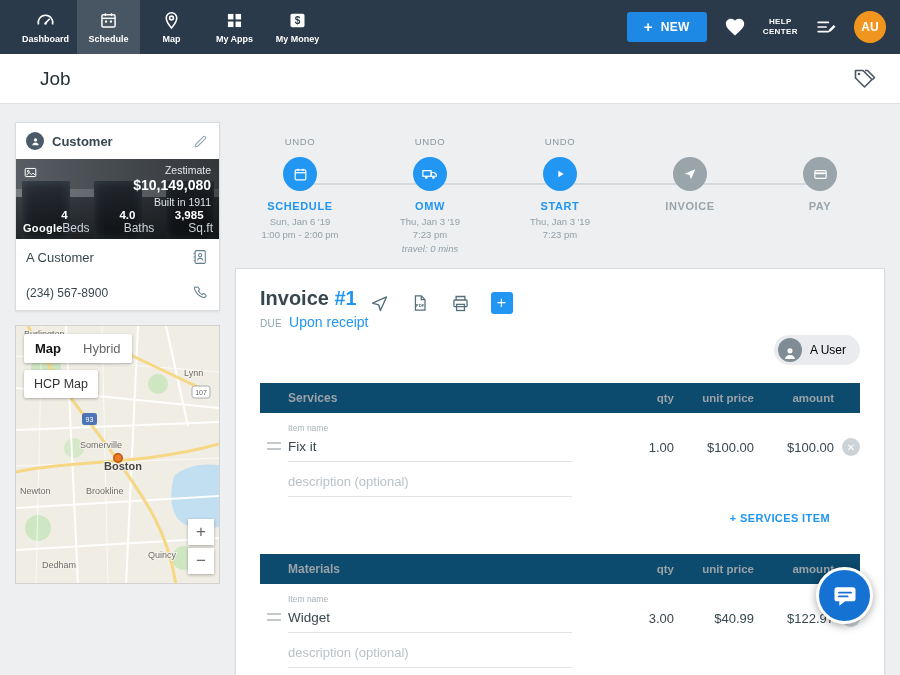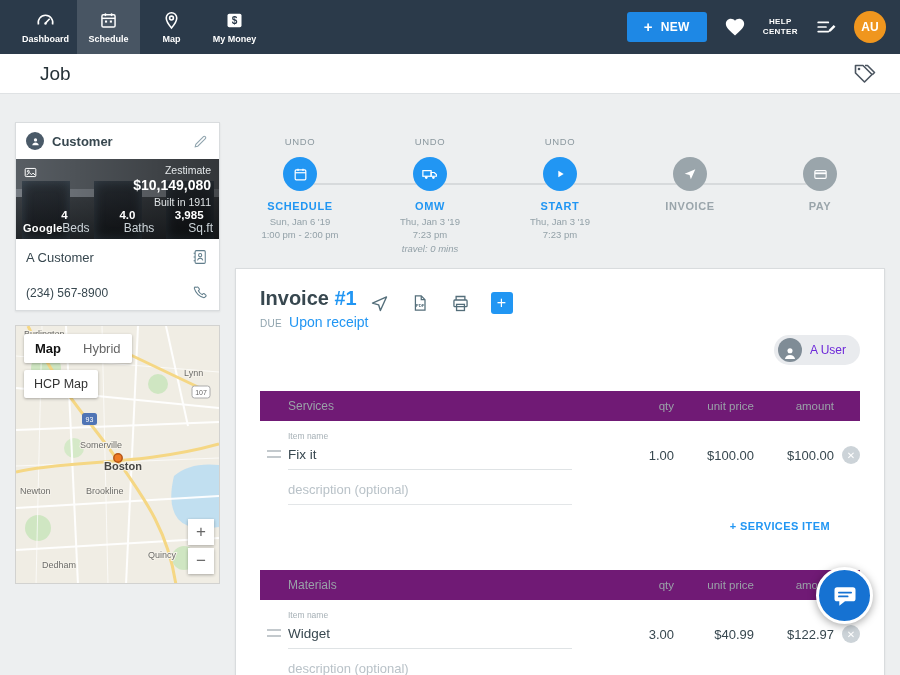--- a/index.html
+++ b/index.html
@@ -20,21 +20,21 @@
   .nav-right { margin-left:auto; display:flex; align-items:center; gap:17px; padding-right:14px; }
   .new-btn { background:#1e88e5; color:#fff; font-size:12px; font-weight:bold;
     padding:8px 17px; border-radius:3px; display:flex; align-items:center; gap:8px; letter-spacing:.3px; }
   .new-btn .plus { font-size:15px; font-weight:bold; line-height:10px; }
   .help-center { font-size:8px; font-weight:bold; color:#fff; text-align:center;
     line-height:1.3; letter-spacing:.4px; cursor:pointer; }
   .avatar { width:32px; height:32px; border-radius:50%; background:#f0961e; color:#fff;
     font-size:12px; font-weight:bold; display:flex; align-items:center; justify-content:center; cursor:pointer; }
 
   
-  .jobbar { position:absolute; top:54px; left:0; width:900px; height:40px; background:#fff;
+  .jobbar { position:absolute; top:54px; left:0; width:900px; height:50px; background:#fff;
     border-bottom:1px solid #dfe2e4; display:flex; align-items:center;
     justify-content:space-between; padding:0 24px 0 40px; z-index:10; }
   .job-title { font-size:19px; font-weight:normal; color:#263238; }
 
   
   .sidebar { position:absolute; left:15px; top:122px; width:205px; }
   .card { background:#fff; border:1px solid #d9dcde; box-shadow:0 1px 2px rgba(0,0,0,.07); }
   .cc-header { height:36px; display:flex; align-items:center; gap:8px; padding:0 10px; }
   .cust-circle { width:18px; height:18px; border-radius:50%; background:#4a5a68;
     display:flex; align-items:center; justify-content:center; }
@@ -104,24 +104,24 @@
   .inv-due .due-val { font-size:14px; color:#2196f3; margin-left:4px; letter-spacing:0; cursor:pointer; }
   .inv-icons { display:flex; align-items:center; gap:20px; color:#546e7a; padding-top:5px; }
   .inv-icons .ibtn { cursor:pointer; color:#546e7a; }
   .add-btn { width:22px; height:22px; background:#2196f3; border-radius:3px; color:#fff;
     font-size:16px; line-height:1; display:flex; align-items:center; justify-content:center; }
   .assignee-row { display:flex; justify-content:flex-end; margin-top:5px; }
   .assignee { display:flex; align-items:center; gap:8px; background:#e9ebee;
     border-radius:16px; padding:3px 14px 3px 4px; cursor:pointer; }
   .as-av { width:24px; height:24px; border-radius:50%; background:#7f8c96; overflow:hidden;
     display:flex; align-items:flex-end; justify-content:center; }
-  .as-name { font-size:12px; color:#6d28d9; }
+  .as-name { font-size:12px; color:#000000; }
 
   .grid6 { display:grid; grid-template-columns:28px 1fr 90px 80px 80px 26px; align-items:center; }
-  .section-head { margin-top:26px; height:30px; background:#701a75; color:#9aa2a8; font-size:11.5px; }
+  .section-head { margin-top:18px; height:30px; background:#0c4a6e; color:#9aa2a8; font-size:11.5px;font-weight:bold; }
   .sh-name { font-size:12px; }
   .rt { text-align:right; }
   .item-row { padding-top:10px; align-items:end; }
   .mini { display:block; font-size:8.5px; color:#a6b0b6; margin-bottom:4px; }
   .name-input { font-size:13.5px; color:#37474f; border-bottom:1px solid #dfe3e5;
     padding:2px 0 7px; width:96%; cursor:text; }
   .cellv { font-size:13px; color:#37474f; text-align:right; padding-bottom:7px; }
   .close-x { width:18px; height:18px; border-radius:50%; background:#ccd3d8; color:#fff;
     font-size:10px; display:flex; align-items:center; justify-content:center;
     margin-left:auto; margin-bottom:6px; cursor:pointer; }
@@ -176,20 +176,31 @@
       <div class="nav-item">
         <span>
           <svg width="21" height="21" viewBox="0 0 24 24">
               <g fill="none" stroke="#fff" stroke-width="1.8">
                 <path d="M12 3.2c-3.3 0-6 2.6-6 5.9 0 4.4 6 11.4 6 11.4s6-7 6-11.4c0-3.3-2.7-5.9-6-5.9z"></path>
                 <circle cx="12" cy="9.2" r="2.2"></circle>
               </g>
             </svg>
         </span>
         <span class="nlabel">Map</span>
+      </div>
+      <div class="nav-item">
+        <span>
+          <svg width="21" height="21" viewBox="0 0 24 24" fill="#fff">
+              <rect x="4.5" y="4.5" width="6.3" height="6.3"></rect>
+              <rect x="13.2" y="4.5" width="6.3" height="6.3"></rect>
+              <rect x="4.5" y="13.2" width="6.3" height="6.3"></rect>
+              <rect x="13.2" y="13.2" width="6.3" height="6.3"></rect>
+            </svg>
+        </span>
+        <span class="nlabel">My Apps</span>
       </div>
       <div class="nav-item">
         <span>
           <svg width="21" height="21" viewBox="0 0 24 24">
               <rect x="4" y="4.2" width="16" height="15.6" rx="2" fill="#fff"></rect>
               <text x="12" y="16" font-size="11.5" font-weight="bold" fill="#2b3a4a" text-anchor="middle" font-family="Liberation Sans, sans-serif">$</text>
             </svg>
         </span>
         <span class="nlabel">My Money</span>
       </div>

